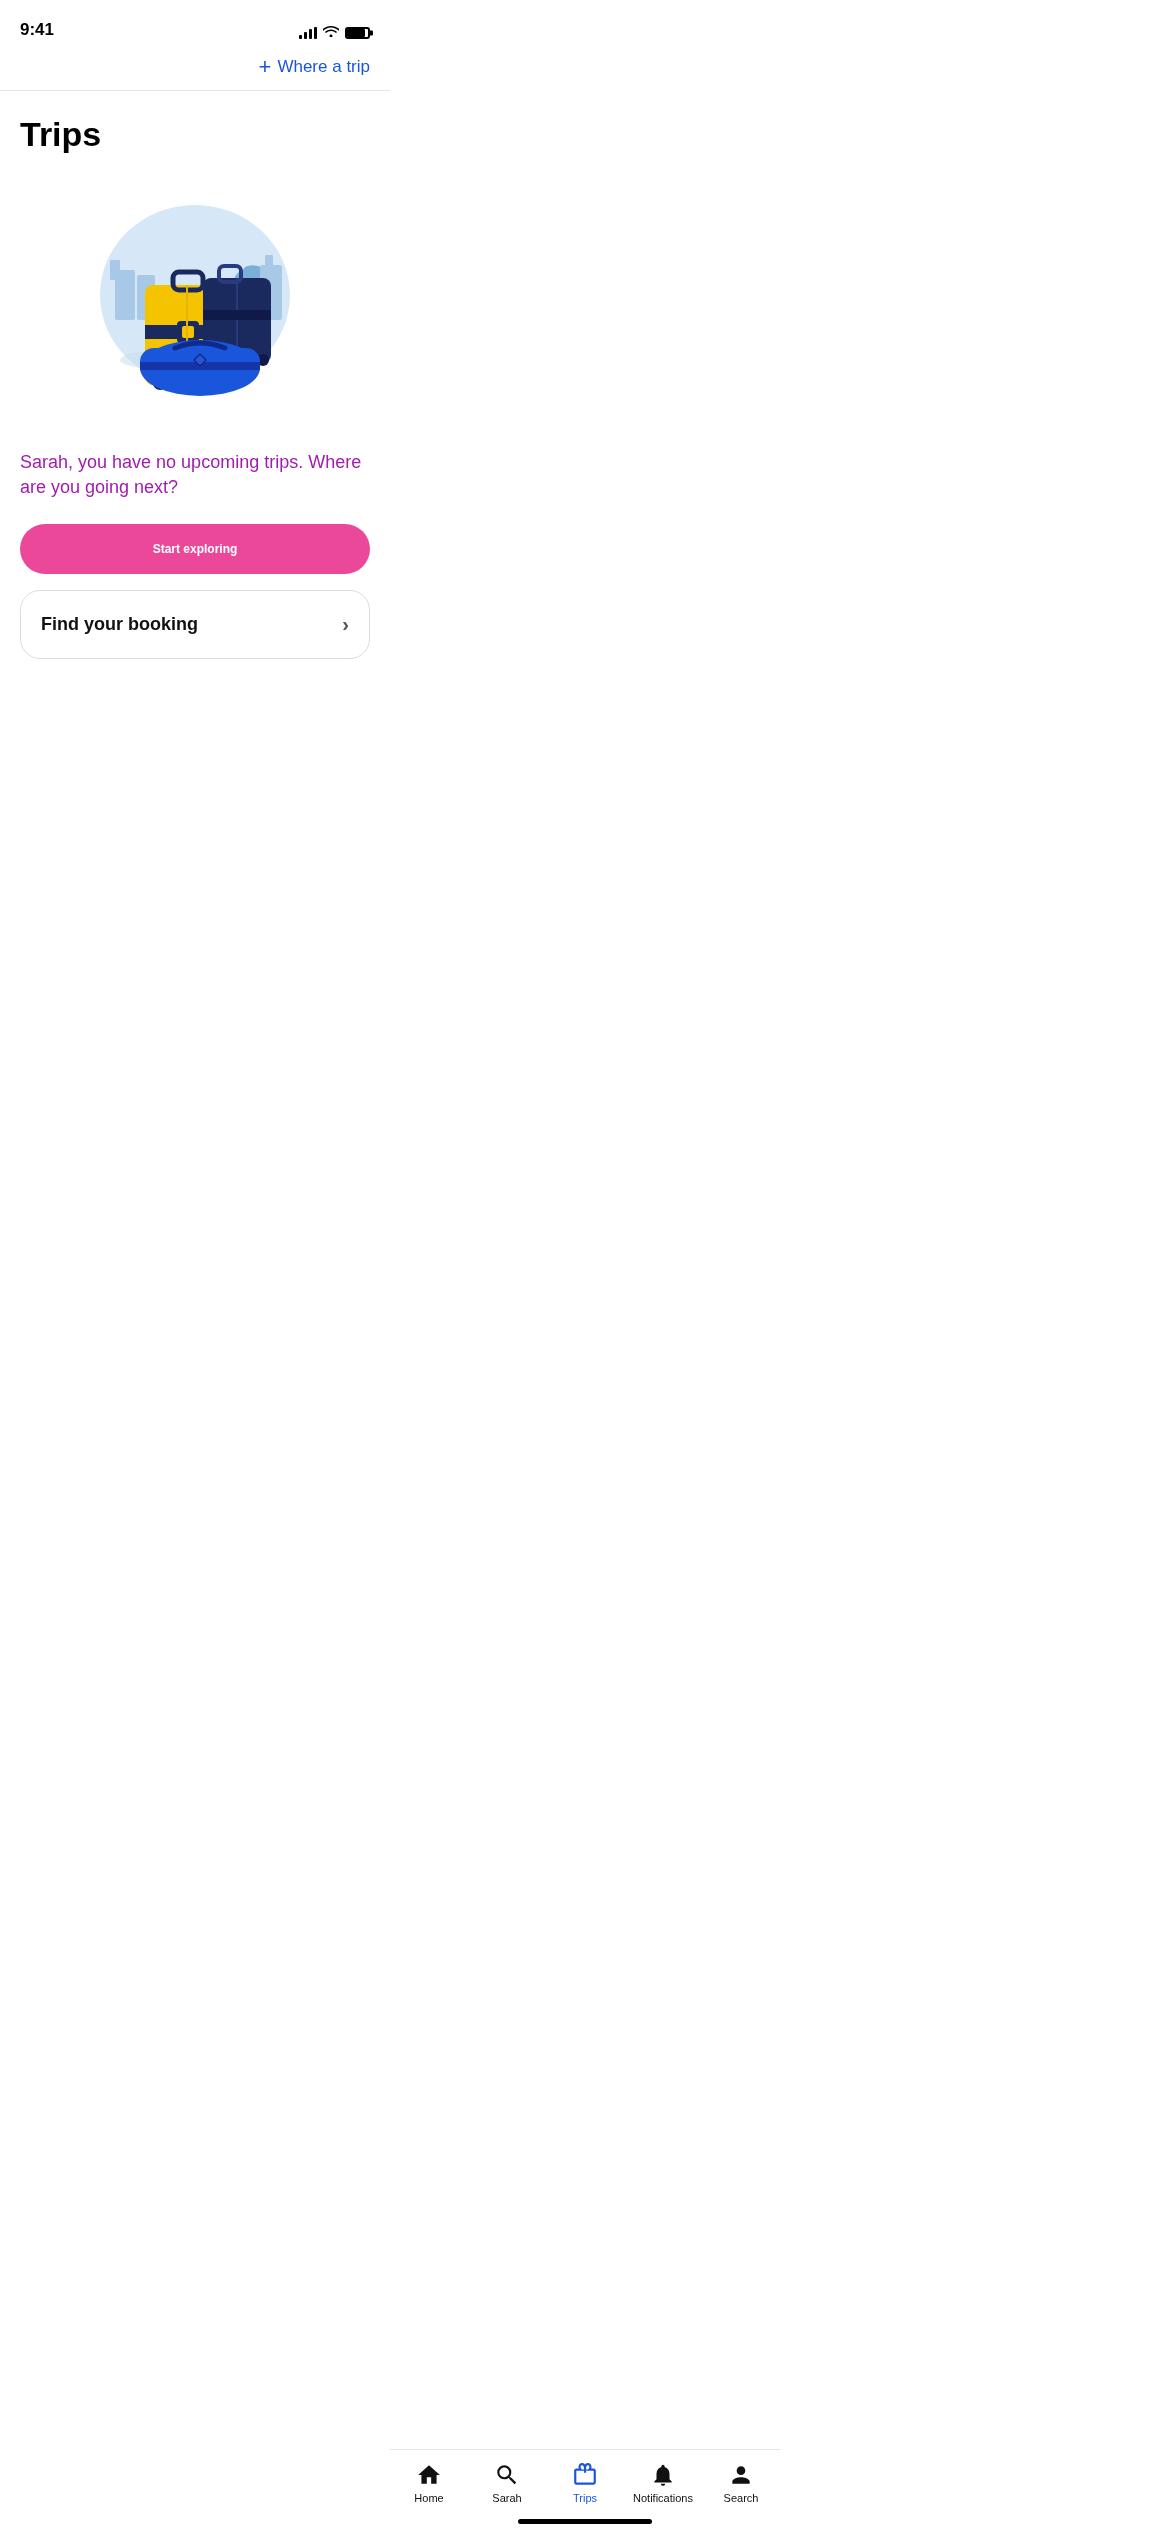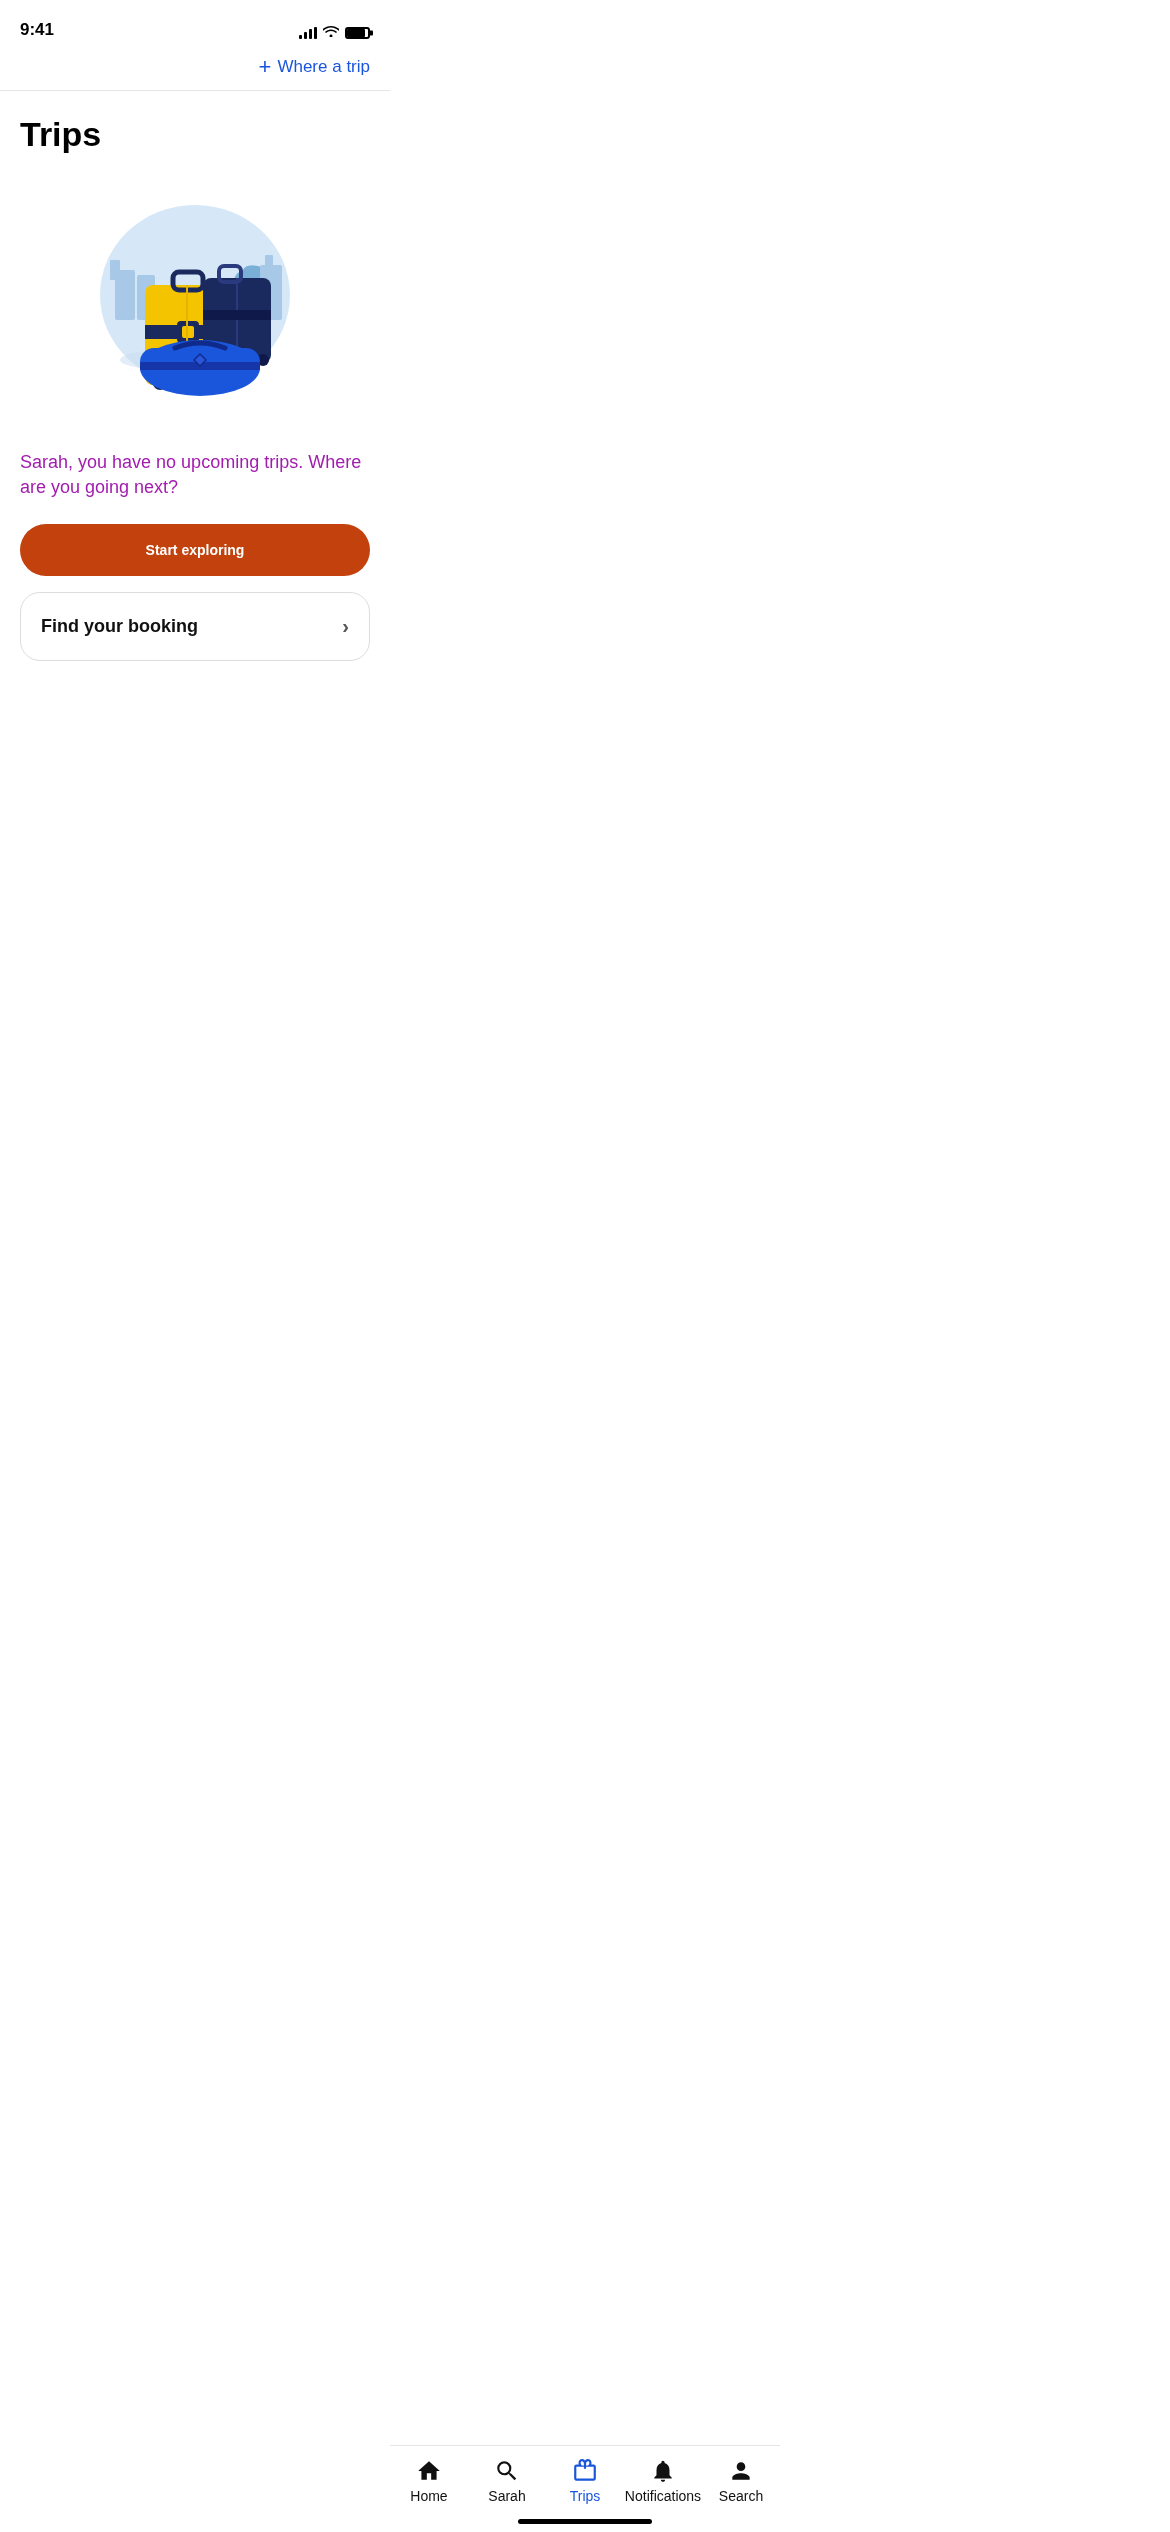--- a/index.html
+++ b/index.html
@@ -146,26 +146,26 @@
     .empty-message {
       font-size: 18px;
       color: #a21caf;
       line-height: 1.4;
       margin-bottom: 24px;
     }
 
     
     .start-exploring-btn {
       width: 100%;
-      background: #c2410c;
+      background: #ec4899;
       color: #fff;
       border: none;
       border-radius: 30px;
       padding: 18px;
-      font-size: 14px;
+      font-size: 12px;
       font-weight: 600;
       cursor: pointer;
       margin-bottom: 16px;
       display: block;
     }
 
     .find-booking-btn {
       width: 100%;
       background: #fff;
       color: #111;
@@ -213,21 +213,21 @@
     .tab-icon {
       font-size: 26px;
       color: #111;
     }
 
     .tab-icon.active {
       color: #1a56db;
     }
 
     .tab-label {
-      font-size: 14px;
+      font-size: 11px;
       color: #111;
     }
 
     .tab-label.active {
       color: #1a56db;
     }
 
     
     .home-indicator {
       position: fixed;

